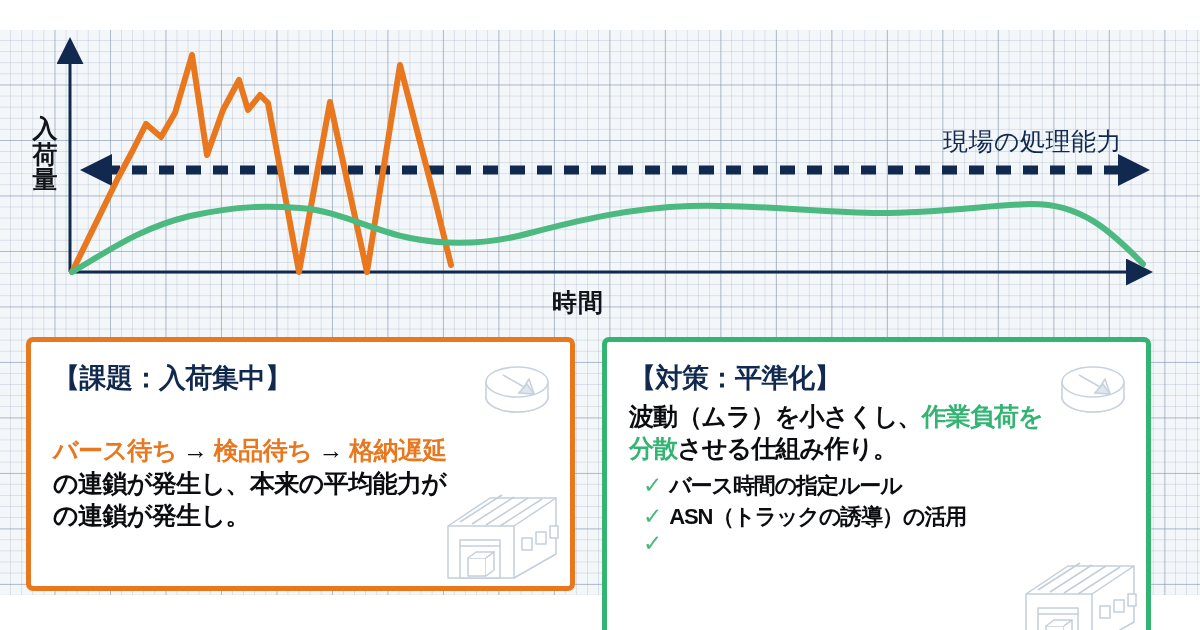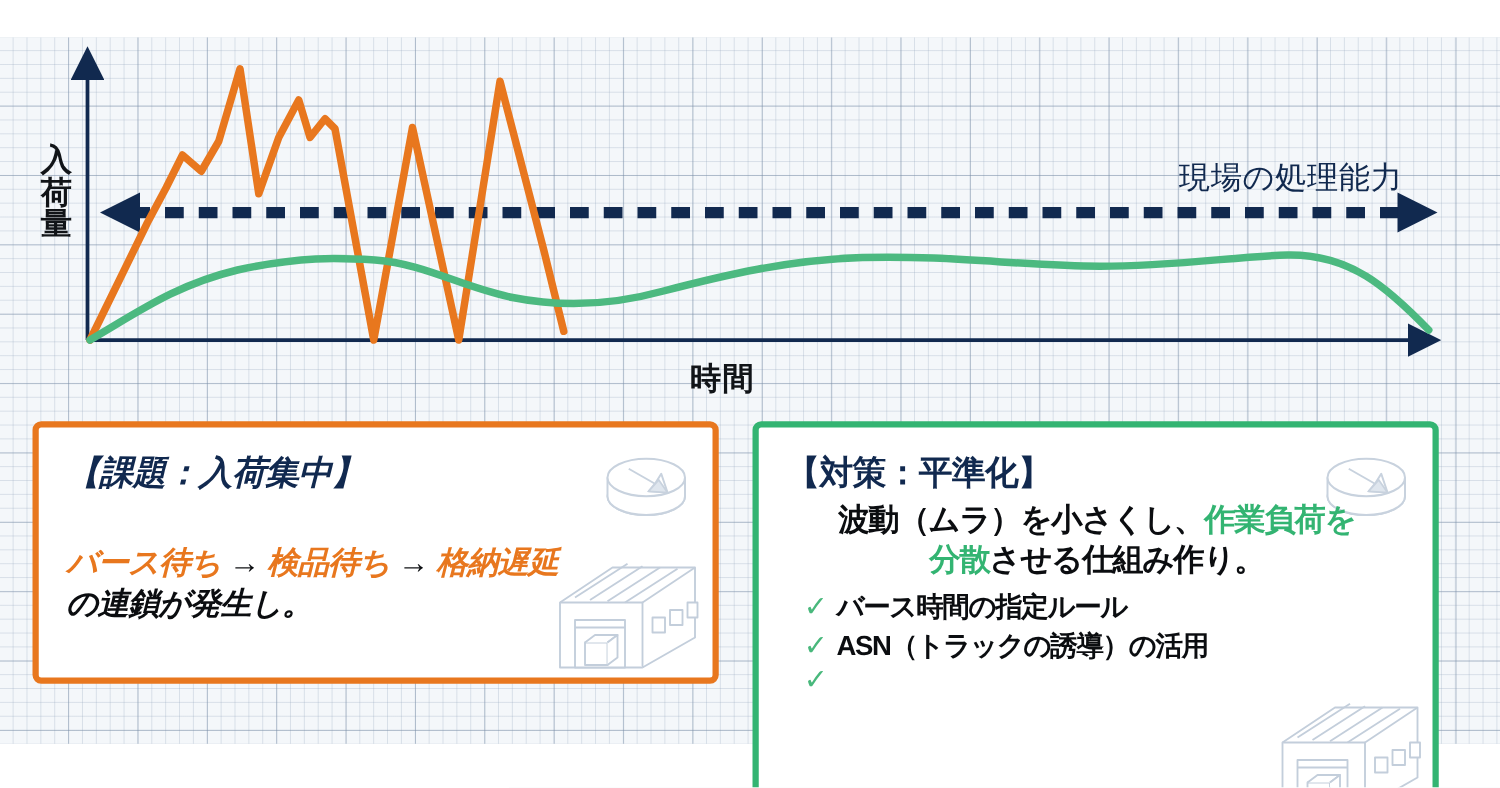--- a/index.html
+++ b/index.html
@@ -93,23 +93,22 @@
     position: absolute;
     background: #ffffff;
     border-radius: 7px;
     box-sizing: border-box;
     overflow: hidden;
   }
   #card-problem {
     left: 26px;
     top: 337px;
     width: 549px;
-    height: 210px;
+    height: 254px;
     border: 5px solid #e8771e;
-    font-style: italic;
   }
   #card-solution {
     left: 602px;
     top: 337px;
     width: 549px;
     height: 320px;
     border: 5px solid #33b472;
   }
 
   .card-inner {
@@ -141,21 +140,20 @@
   .chain-term { color: #e8771e; }
   .chain-arrow { color: #0b0d10; }
 
   #solution-body {
     margin-top: 4px;
     font-size: 25px;
     font-weight: 700;
     line-height: 1.28;
     color: #0b0d10;
     letter-spacing: -0.9px;
-    text-align: center;
   }
   .hl-green { color: #33b472; }
 
   #solution-list {
     list-style: none;
     margin: 6px 0 0 0;
     padding: 0 0 0 14px;
   }
   #solution-list li {
     font-size: 22px;
@@ -254,20 +252,21 @@
         <path d="M48,78 L56,72 L56,90 L48,96"></path>
       </g>
     </svg>
 
     <div class="card-inner">
       <div class="card-title">【課題：入荷集中】</div>
       <div id="problem-body">
         <div>
           <span class="chain-term">バース待ち</span><span class="chain-arrow"> → </span><span class="chain-term">検品待ち</span><span class="chain-arrow"> → </span><span class="chain-term">格納遅延</span>
         </div>
+        <div>の連鎖が発生し、本来の平均能力が</div>
         <div>の連鎖が発生し。</div>
       </div>
     </div>
   </div>
 
   <div class="card" id="card-solution">
 
     <svg class="deco deco-disc" width="74" height="62" viewBox="0 0 74 62">
       <ellipse cx="37" cy="37" rx="31" ry="15" fill="#ffffff" stroke="#c8d2de" stroke-width="1.6"></ellipse>
       <path d="M6,22 L6,37 A31,15 0 0,0 68,37 L68,22" fill="#ffffff" stroke="#c8d2de" stroke-width="1.6"></path>

